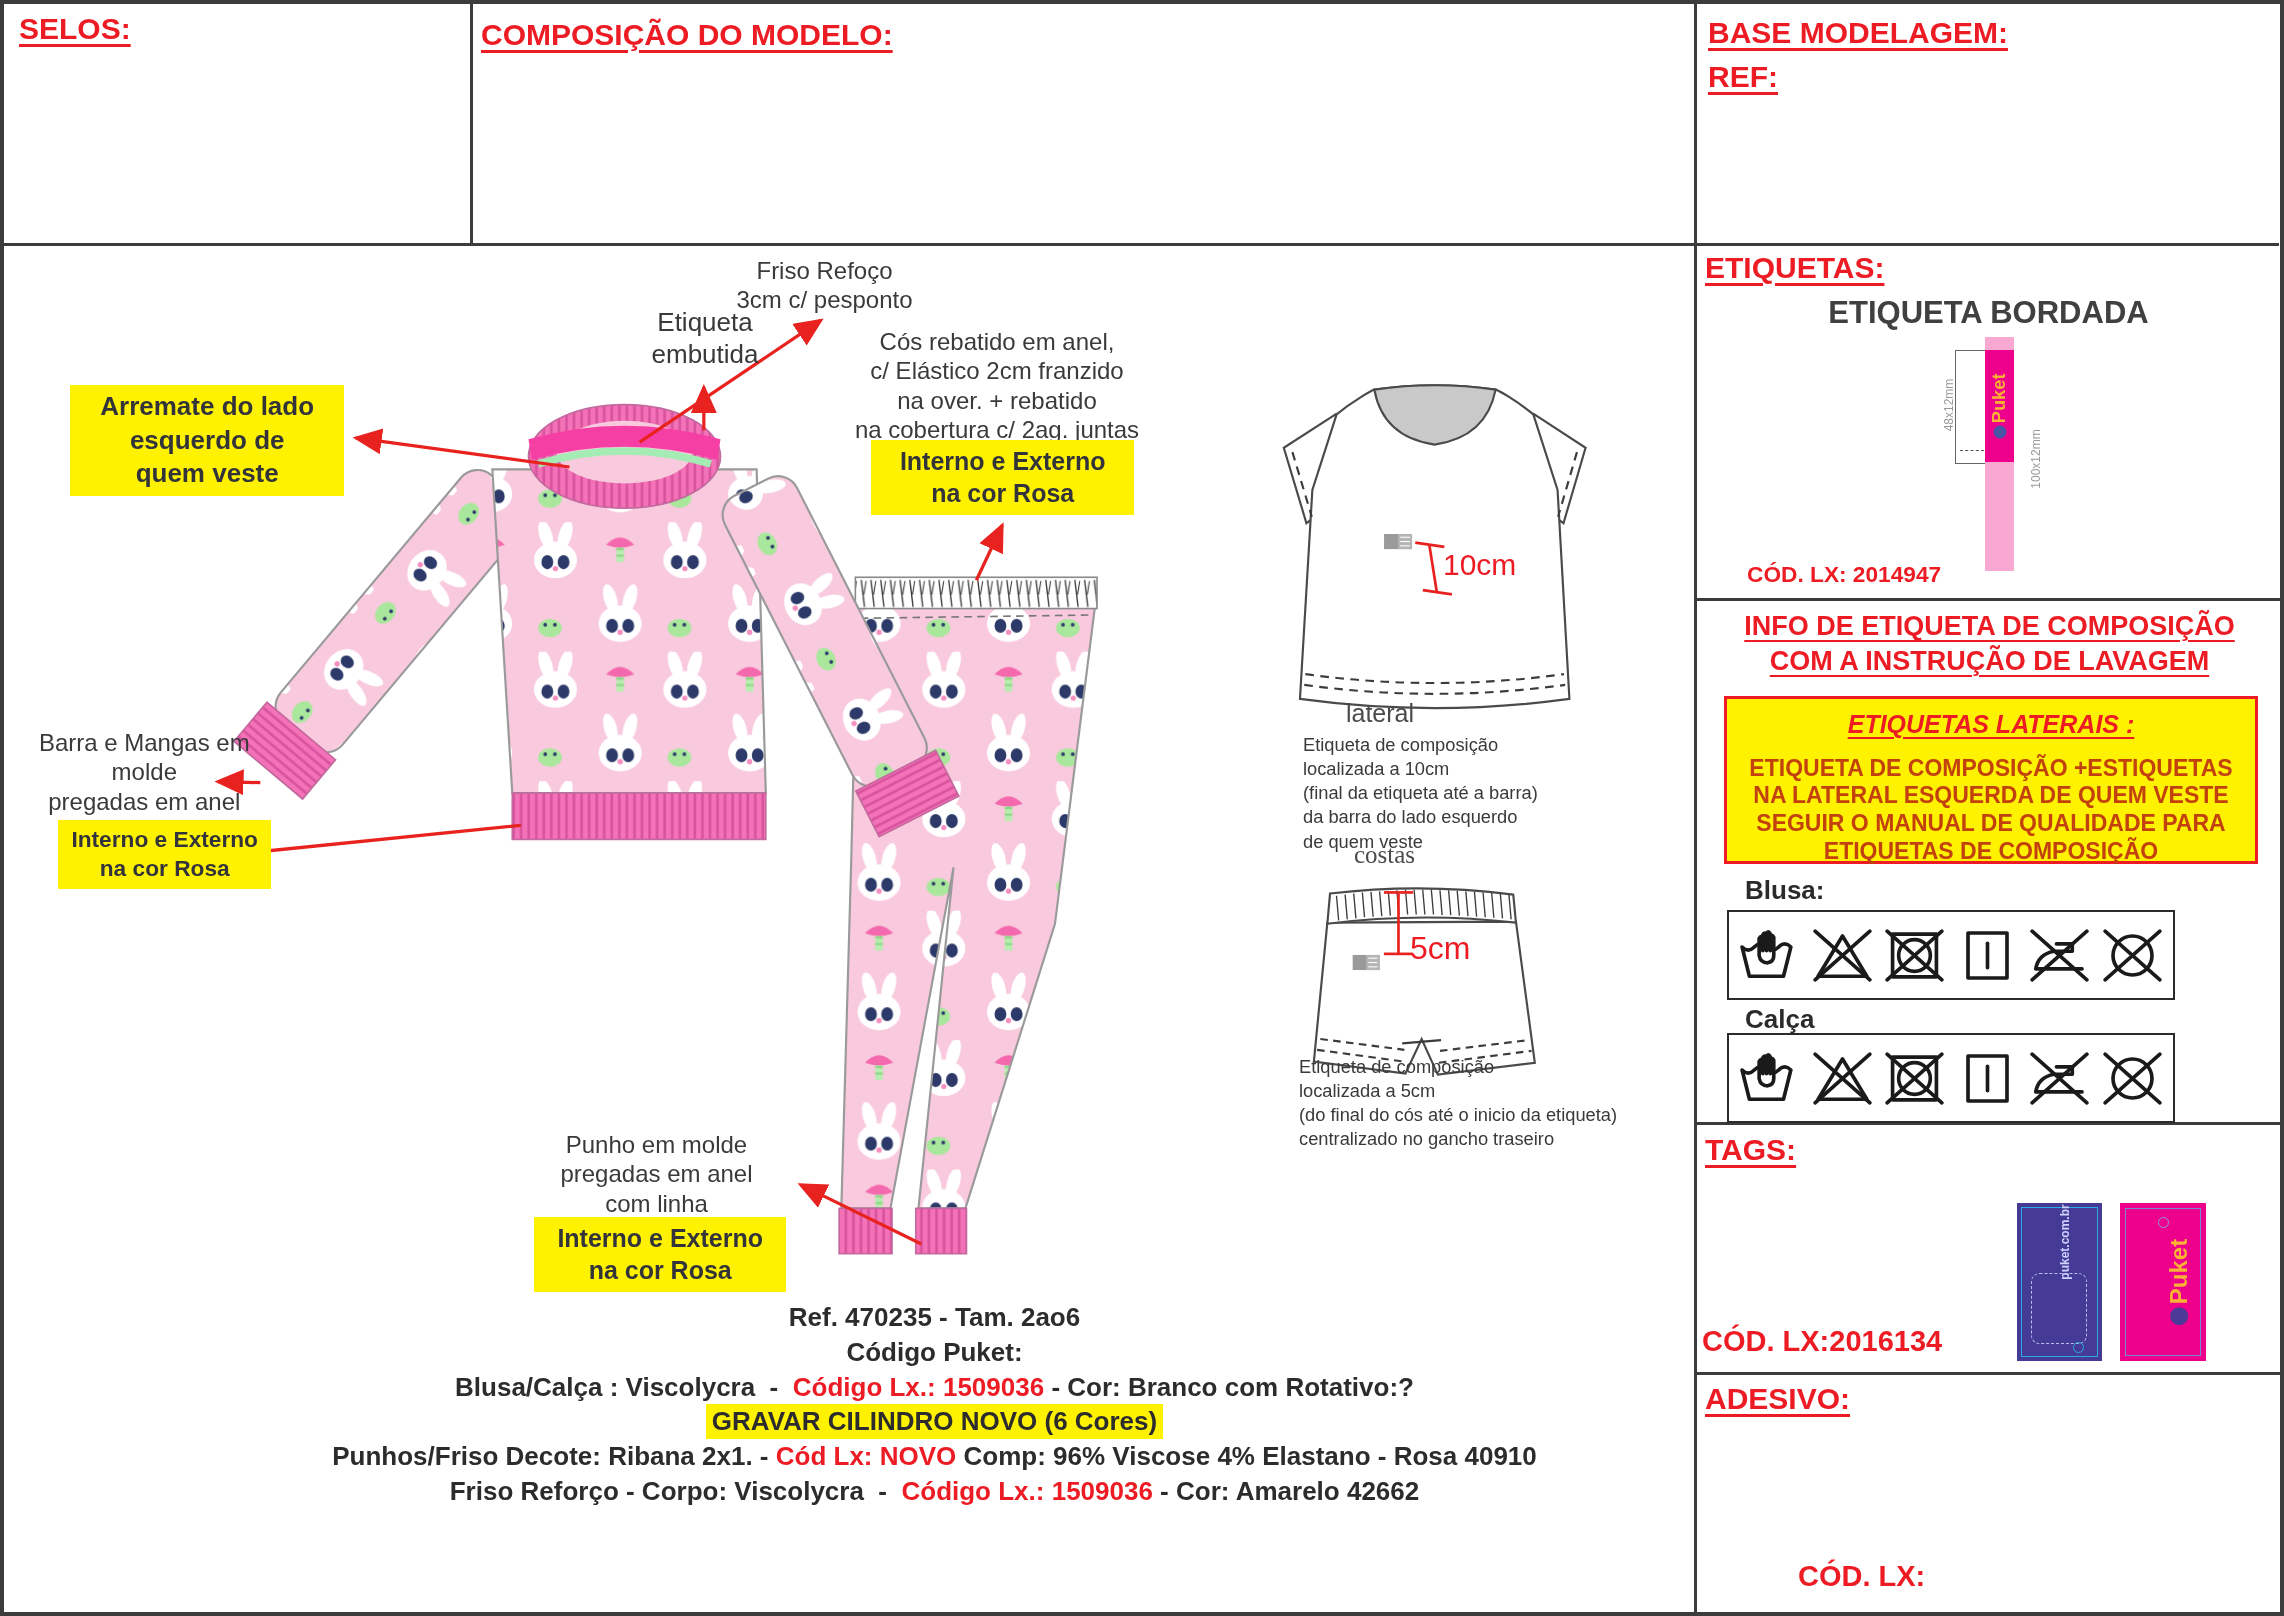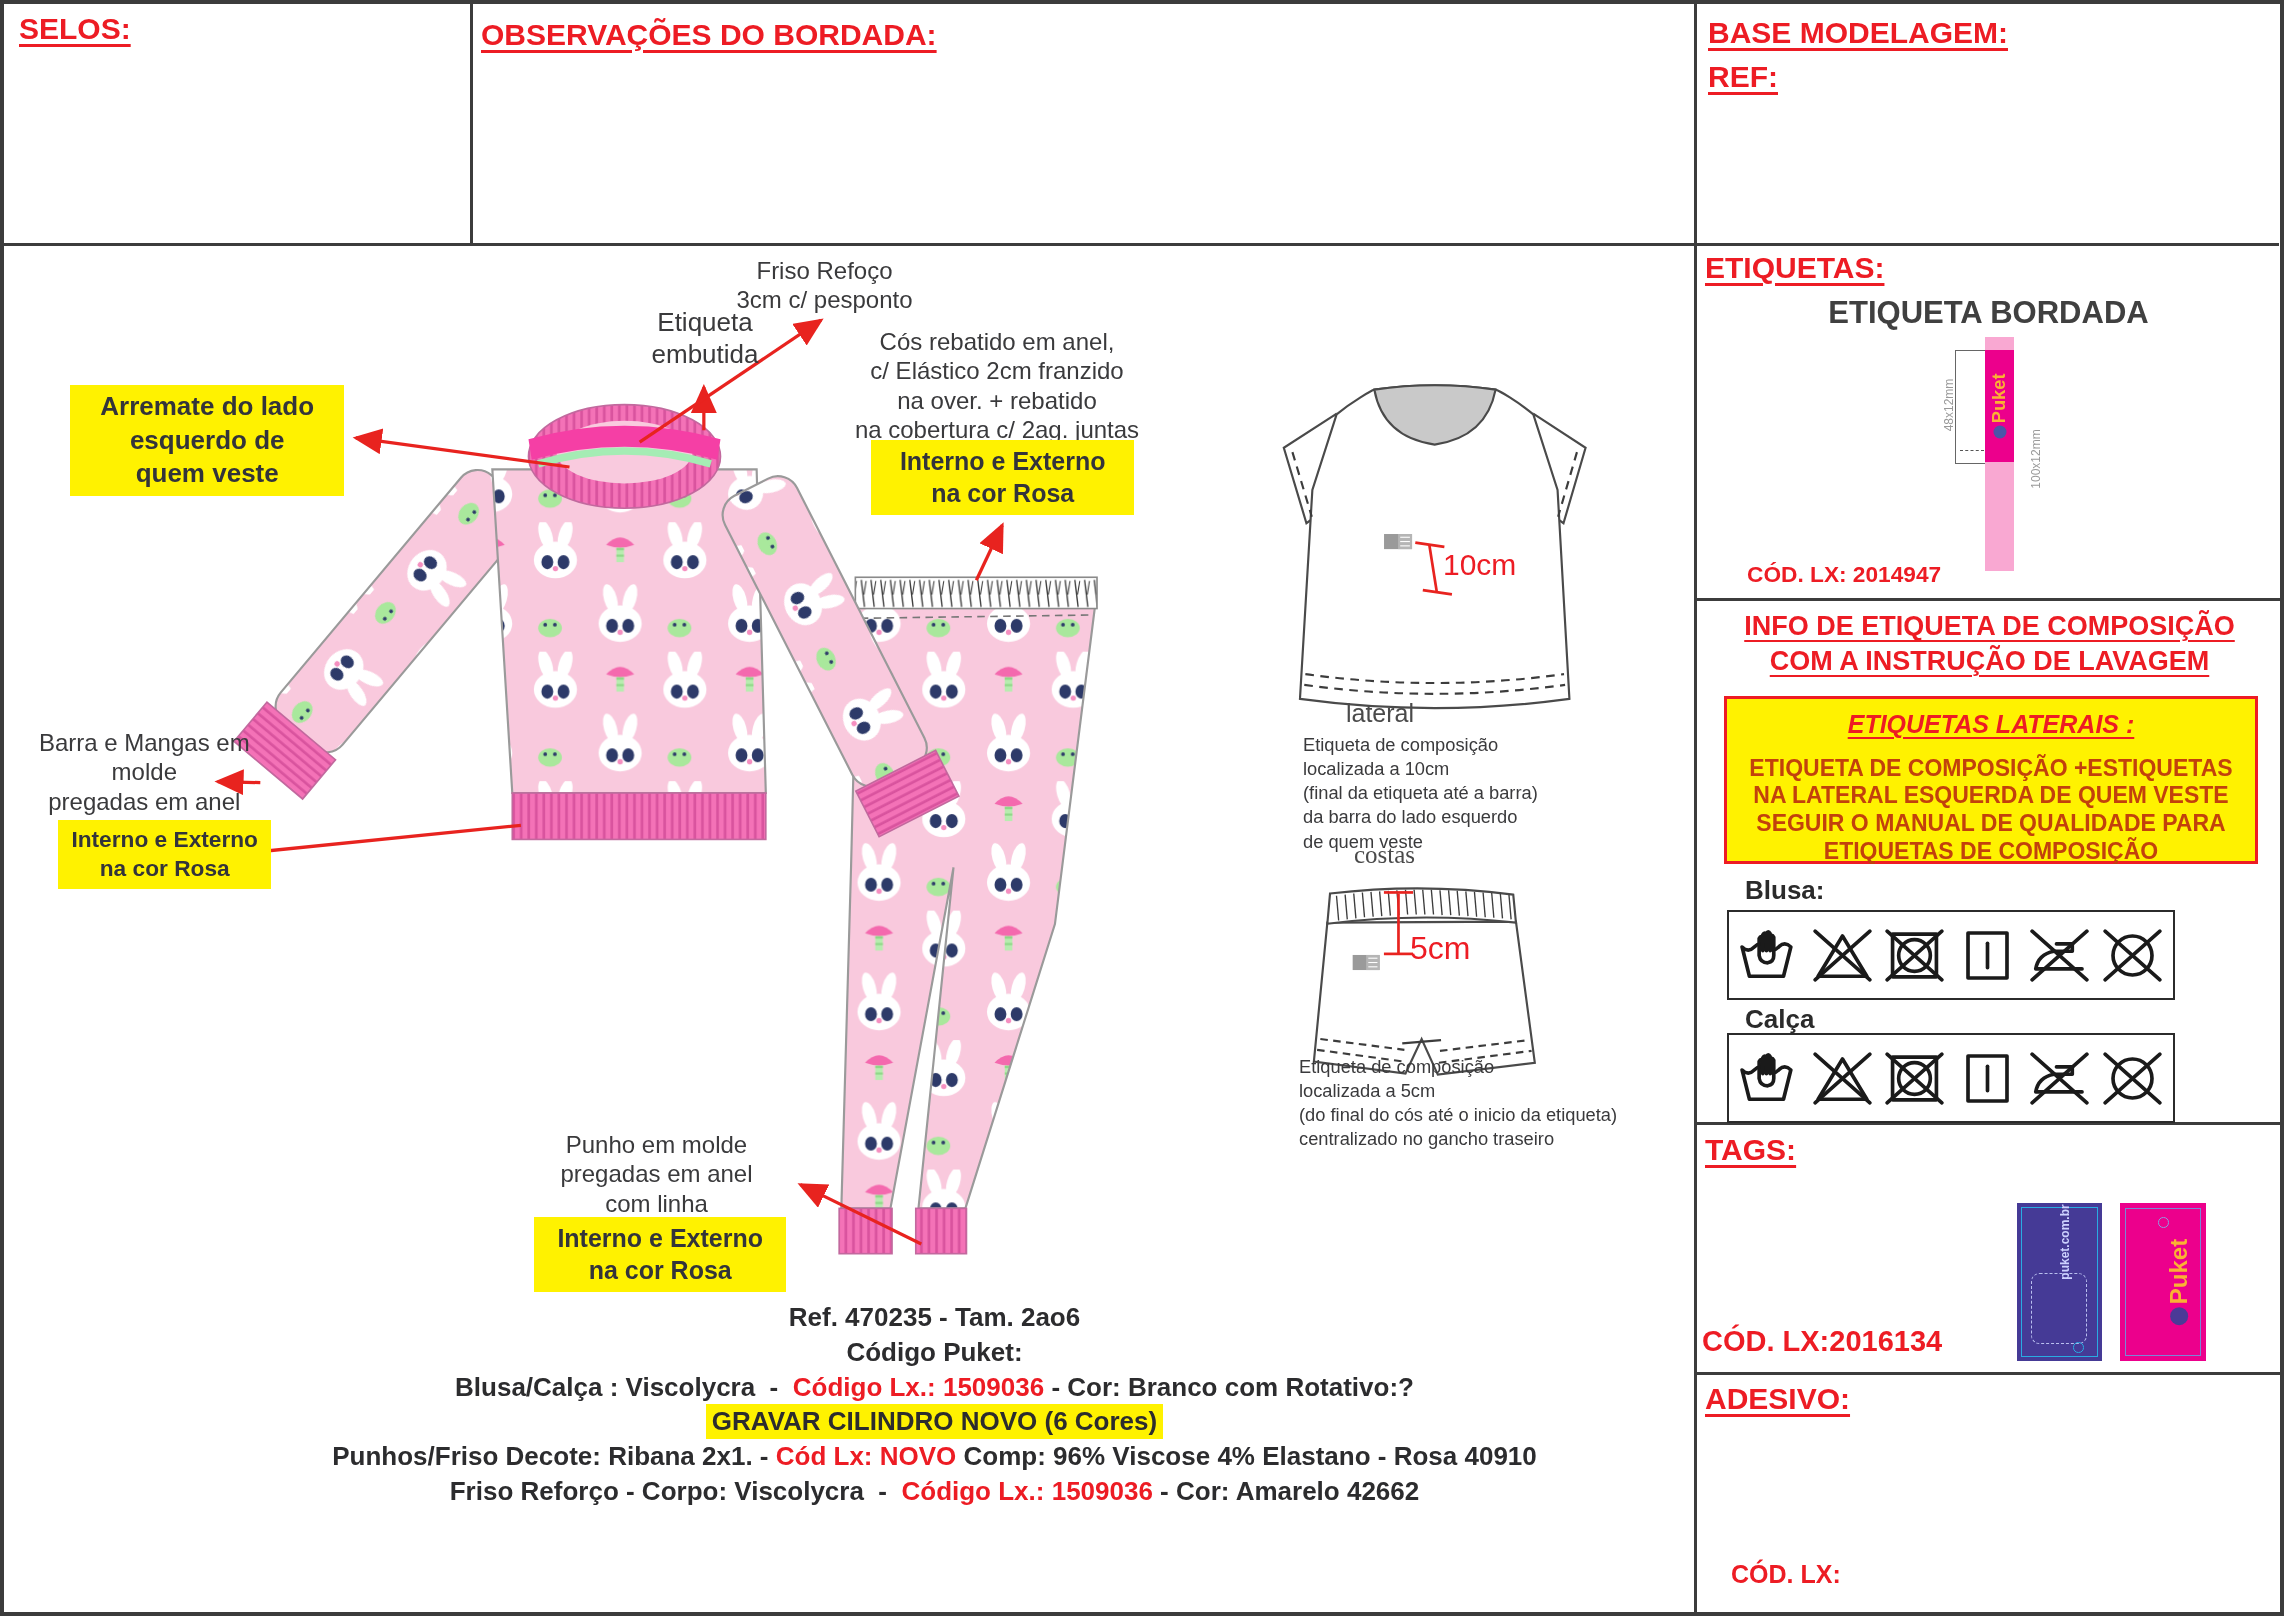--- a/index.html
+++ b/index.html
@@ -47,21 +47,21 @@
 <div id="sheet">
 
   <div class="line" style="left:466px;top:0;width:3.2px;height:239px;"></div>
   <div class="line" style="left:1690px;top:0;width:3.2px;height:1608px;"></div>
   <div class="line" style="left:0;top:239px;width:2275px;height:3.2px;"></div>
   <div class="line" style="left:1693px;top:594px;width:583px;height:3.2px;"></div>
   <div class="line" style="left:1693px;top:1118px;width:583px;height:3.2px;"></div>
   <div class="line" style="left:1693px;top:1368px;width:583px;height:3.2px;"></div>
 
   <div class="abs red-h" style="left:15px;top:7.6px;">SELOS:</div>
-  <div class="abs red-h" style="left:477px;top:14px;">OBSERVAÇÕES DO BORDADA:</div>
+  <div class="abs red-h" style="left:477px;top:14px;">COMPOSIÇÃO DO MODELO:</div>
   <div class="abs red-h" style="left:1704px;top:12px;">BASE MODELAGEM:</div>
   <div class="abs red-h" style="left:1704px;top:56px;">REF:</div>
 
   <svg class="abs" style="left:205px;top:378px;" width="982" height="917" viewBox="380 700 1820 1700">
     <defs>
       <pattern id="print" width="240" height="240" patternUnits="userSpaceOnUse">
         <rect width="240" height="240" fill="#f9c9dd"></rect>
         <g transform="translate(62,66)">
           <ellipse cx="-18" cy="-42" rx="12" ry="28" fill="#fff" transform="rotate(-16 -18 -42)"></ellipse>
           <ellipse cx="18" cy="-42" rx="12" ry="28" fill="#fff" transform="rotate(16 18 -42)"></ellipse>
@@ -392,16 +392,16 @@
     <div class="abs" style="left:38px;top:14px;width:8.6px;height:8.6px;border-radius:50%;border:1.6px solid #8f9ae0;"></div>
     <div class="abs vtext" style="left:16px;top:65px;color:#f9b233;font-weight:bold;font-size:24px;white-space:nowrap;display:flex;align-items:center;gap:2.7px;">
       <span style="width:18.3px;height:18.3px;border-radius:50%;background:#4b3a97;display:inline-block;"></span>
         <span>Puket</span>
     </div>
   </div>
 
   <div class="abs red-cod" style="left:1698px;top:1321px;font-size:29px;">CÓD. LX:2016134</div>
 
   <div class="abs red-h" style="left:1701px;top:1378px;">ADESIVO:</div>
-  <div class="abs red-cod" style="left:1727px;top:1556px;font-size:25px;">CÓD. LX:</div>
+  <div class="abs red-cod" style="left:1794px;top:1556px;font-size:29px;">CÓD. LX:</div>
 
 </div>
 
 
 </body></html>

